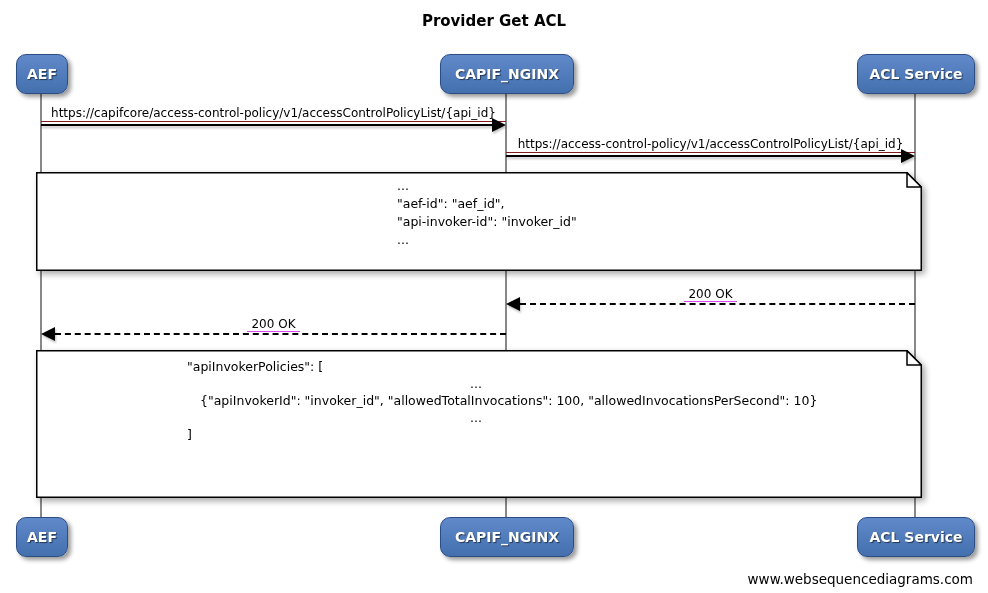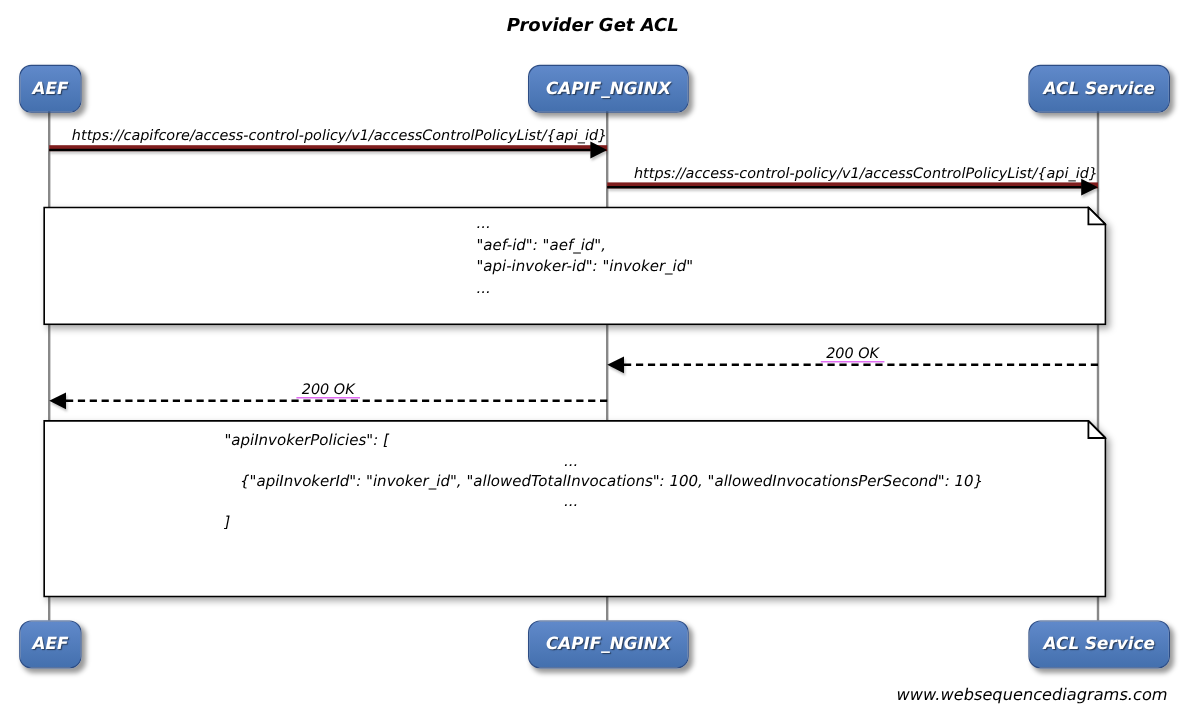--- a/index.html
+++ b/index.html
@@ -1,29 +1,29 @@
 <!DOCTYPE html>
 <html><head>
 <meta charset="utf-8">
 <style>
   html,body{margin:0;padding:0;background:#fff;}
   #diagram{position:relative;width:988px;height:593px;background:#fff;
-           font-family:"DejaVu Sans",sans-serif;color:#000;overflow:hidden;font-style:italic;}
+           font-family:"DejaVu Sans",sans-serif;color:#000;overflow:hidden;}
   .title{position:absolute;left:0;top:12px;width:988px;text-align:center;
          font-size:15px;font-weight:bold;}
   .actor{position:absolute;display:flex;align-items:center;justify-content:center;
          background:linear-gradient(#6089ca,#4470ae);border:1px solid #2c4c84;
          border-radius:10px;color:#fff;font-weight:bold;font-size:14px;
          box-shadow:3px 3px 4px rgba(0,0,0,.4);text-shadow:1px 1px 1px rgba(0,0,0,.55);}
   .lifeline{position:absolute;width:2px;top:92px;height:425px;background:#888;}
   .msg-line{position:absolute;height:2px;background:#000;
             filter:drop-shadow(1px 2px 1px rgba(0,0,0,.25));}
   .msg-dash{position:absolute;height:0;border-top:2px dashed #000;}
   .msg-label{position:absolute;text-align:center;font-size:12px;line-height:15px;height:15px;}
-  .msg-label.fullul{border-bottom:5px solid #7f1d1d;text-align:right;}
+  .msg-label.fullul{border-bottom:1px solid #7f1d1d;}
   .msg-label .ul{border-bottom:1px solid #d946ef;padding:0 4px;}
   .arr{position:absolute;width:0;height:0;border-top:7px solid transparent;
        border-bottom:7px solid transparent;filter:drop-shadow(1px 2px 1px rgba(0,0,0,.25));}
   .arr.right{border-left:14px solid #000;}
   .arr.left{border-right:14px solid #000;}
   .note{position:absolute;}
   .note svg{position:absolute;left:0;top:0;filter:drop-shadow(3px 3px 3px rgba(0,0,0,.35));}
   .note .content{position:absolute;font-size:12.5px;}
   .note .content div{white-space:pre;}
   .n1content{left:361px;top:5px;line-height:18px;}

